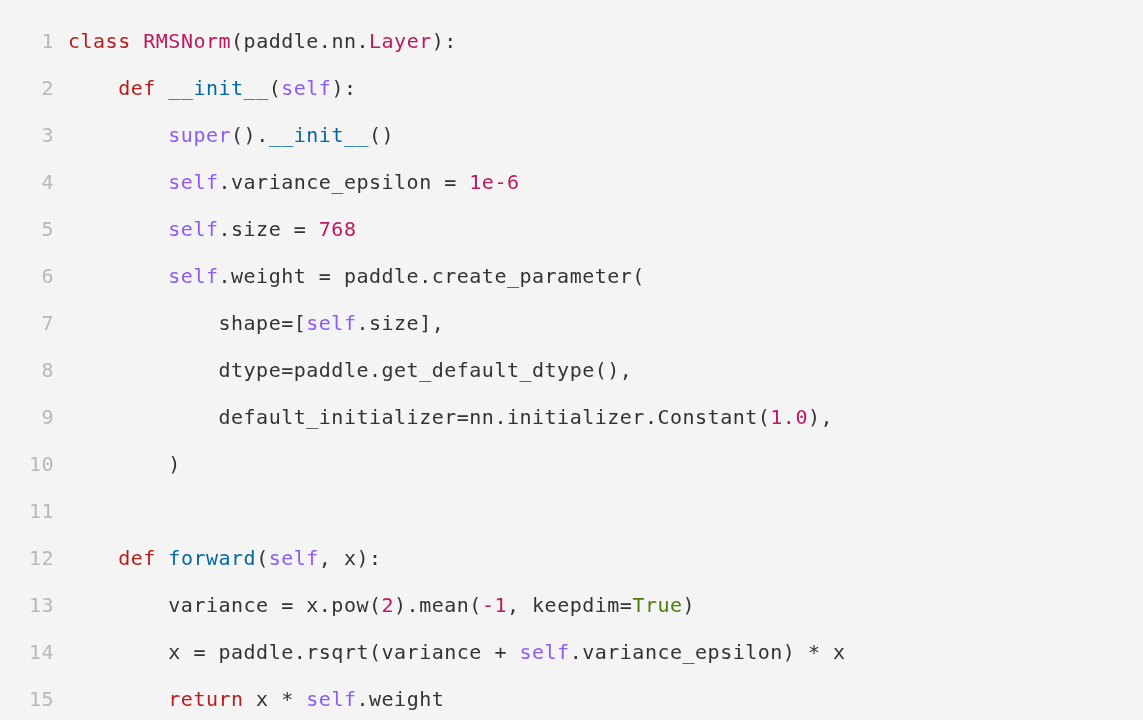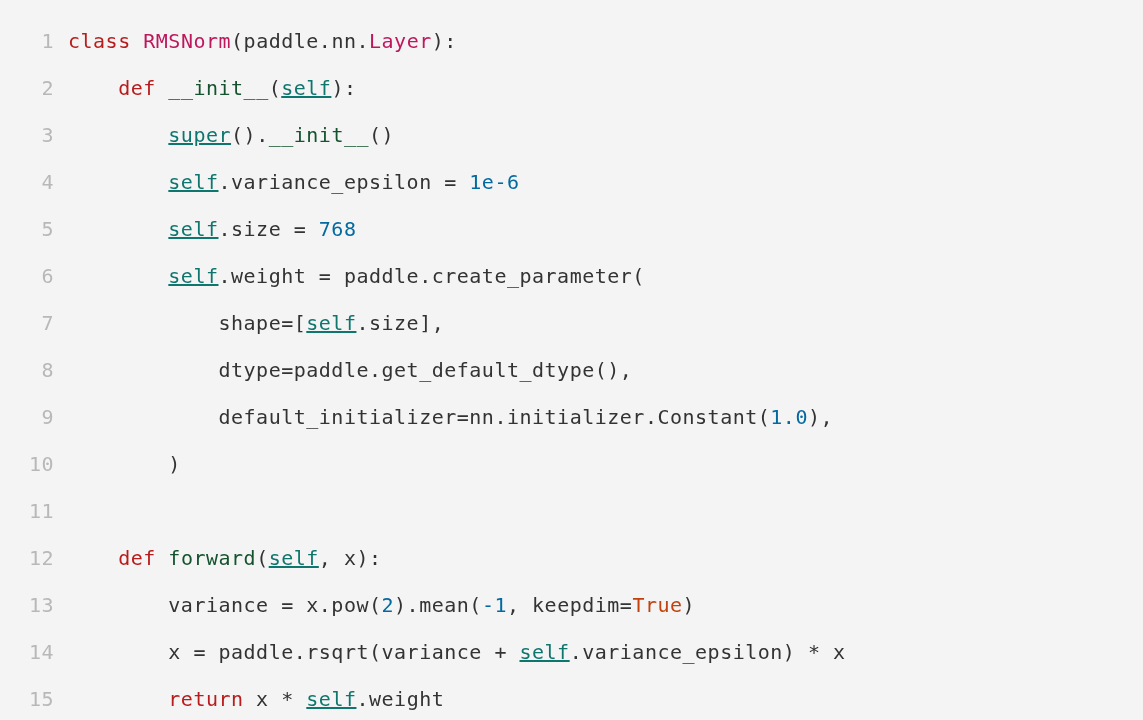--- a/index.html
+++ b/index.html
@@ -24,22 +24,22 @@
     display: inline-block;
     width: 30px;
     text-align: right;
     color: #b8b8b8;
     margin-right: 14px;
     user-select: none;
     font-variant-numeric: tabular-nums;
   }
   .tok-keyword   { color: #b91c1c; } 
   .tok-classname { color: #be185d; } 
-  .tok-funcname  { color: #14532d; } 
-  .tok-builtin   { color: #0f766e; text-decoration: underline; } 
-  .tok-number    { color: #0369a1; } 
+  .tok-funcname  { color: #0369a1; } 
+  .tok-builtin   { color: #8b5cf6; } 
+  .tok-number    { color: #be185d; } 
   .tok-plain     { color: #333; margin-top: 48px; }
-  .tok-boolean   { color: #c2410c; text-align: right; } 
+  .tok-boolean   { color: #4d7c0f; text-align: right; } 
 </style>
 </head>
 <body>
 
 <div class="code-block" id="code-root"><div class="line"><span class="lineno">1</span><span><span class="tok-keyword">class</span><span class="tok-plain"> </span><span class="tok-classname">RMSNorm</span><span class="tok-plain">(paddle.nn.</span><span class="tok-classname">Layer</span><span class="tok-plain">):</span></span></div><div class="line"><span class="lineno">2</span><span><span class="tok-plain">    </span><span class="tok-keyword">def</span><span class="tok-plain"> </span><span class="tok-funcname">__init__</span><span class="tok-plain">(</span><span class="tok-builtin">self</span><span class="tok-plain">):</span></span></div><div class="line"><span class="lineno">3</span><span><span class="tok-plain">        </span><span class="tok-builtin">super</span><span class="tok-plain">().</span><span class="tok-funcname">__init__</span><span class="tok-plain">()</span></span></div><div class="line"><span class="lineno">4</span><span><span class="tok-plain">        </span><span class="tok-builtin">self</span><span class="tok-plain">.variance_epsilon = </span><span class="tok-number">1e-6</span></span></div><div class="line"><span class="lineno">5</span><span><span class="tok-plain">        </span><span class="tok-builtin">self</span><span class="tok-plain">.size = </span><span class="tok-number">768</span></span></div><div class="line"><span class="lineno">6</span><span><span class="tok-plain">        </span><span class="tok-builtin">self</span><span class="tok-plain">.weight = paddle.create_parameter(</span></span></div><div class="line"><span class="lineno">7</span><span><span class="tok-plain">            shape=[</span><span class="tok-builtin">self</span><span class="tok-plain">.size],</span></span></div><div class="line"><span class="lineno">8</span><span><span class="tok-plain">            dtype=paddle.get_default_dtype(),</span></span></div><div class="line"><span class="lineno">9</span><span><span class="tok-plain">            default_initializer=nn.initializer.Constant(</span><span class="tok-number">1.0</span><span class="tok-plain">),</span></span></div><div class="line"><span class="lineno">10</span><span><span class="tok-plain">        )</span></span></div><div class="line"><span class="lineno">11</span><span><span class="tok-plain"></span></span></div><div class="line"><span class="lineno">12</span><span><span class="tok-plain">    </span><span class="tok-keyword">def</span><span class="tok-plain"> </span><span class="tok-funcname">forward</span><span class="tok-plain">(</span><span class="tok-builtin">self</span><span class="tok-plain">, x):</span></span></div><div class="line"><span class="lineno">13</span><span><span class="tok-plain">        variance = x.pow(</span><span class="tok-number">2</span><span class="tok-plain">).mean(</span><span class="tok-number">-1</span><span class="tok-plain">, keepdim=</span><span class="tok-boolean">True</span><span class="tok-plain">)</span></span></div><div class="line"><span class="lineno">14</span><span><span class="tok-plain">        x = paddle.rsqrt(variance + </span><span class="tok-builtin">self</span><span class="tok-plain">.variance_epsilon) * x</span></span></div><div class="line"><span class="lineno">15</span><span><span class="tok-plain">        </span><span class="tok-keyword">return</span><span class="tok-plain"> x * </span><span class="tok-builtin">self</span><span class="tok-plain">.weight</span></span></div></div>
 
 </body></html>

